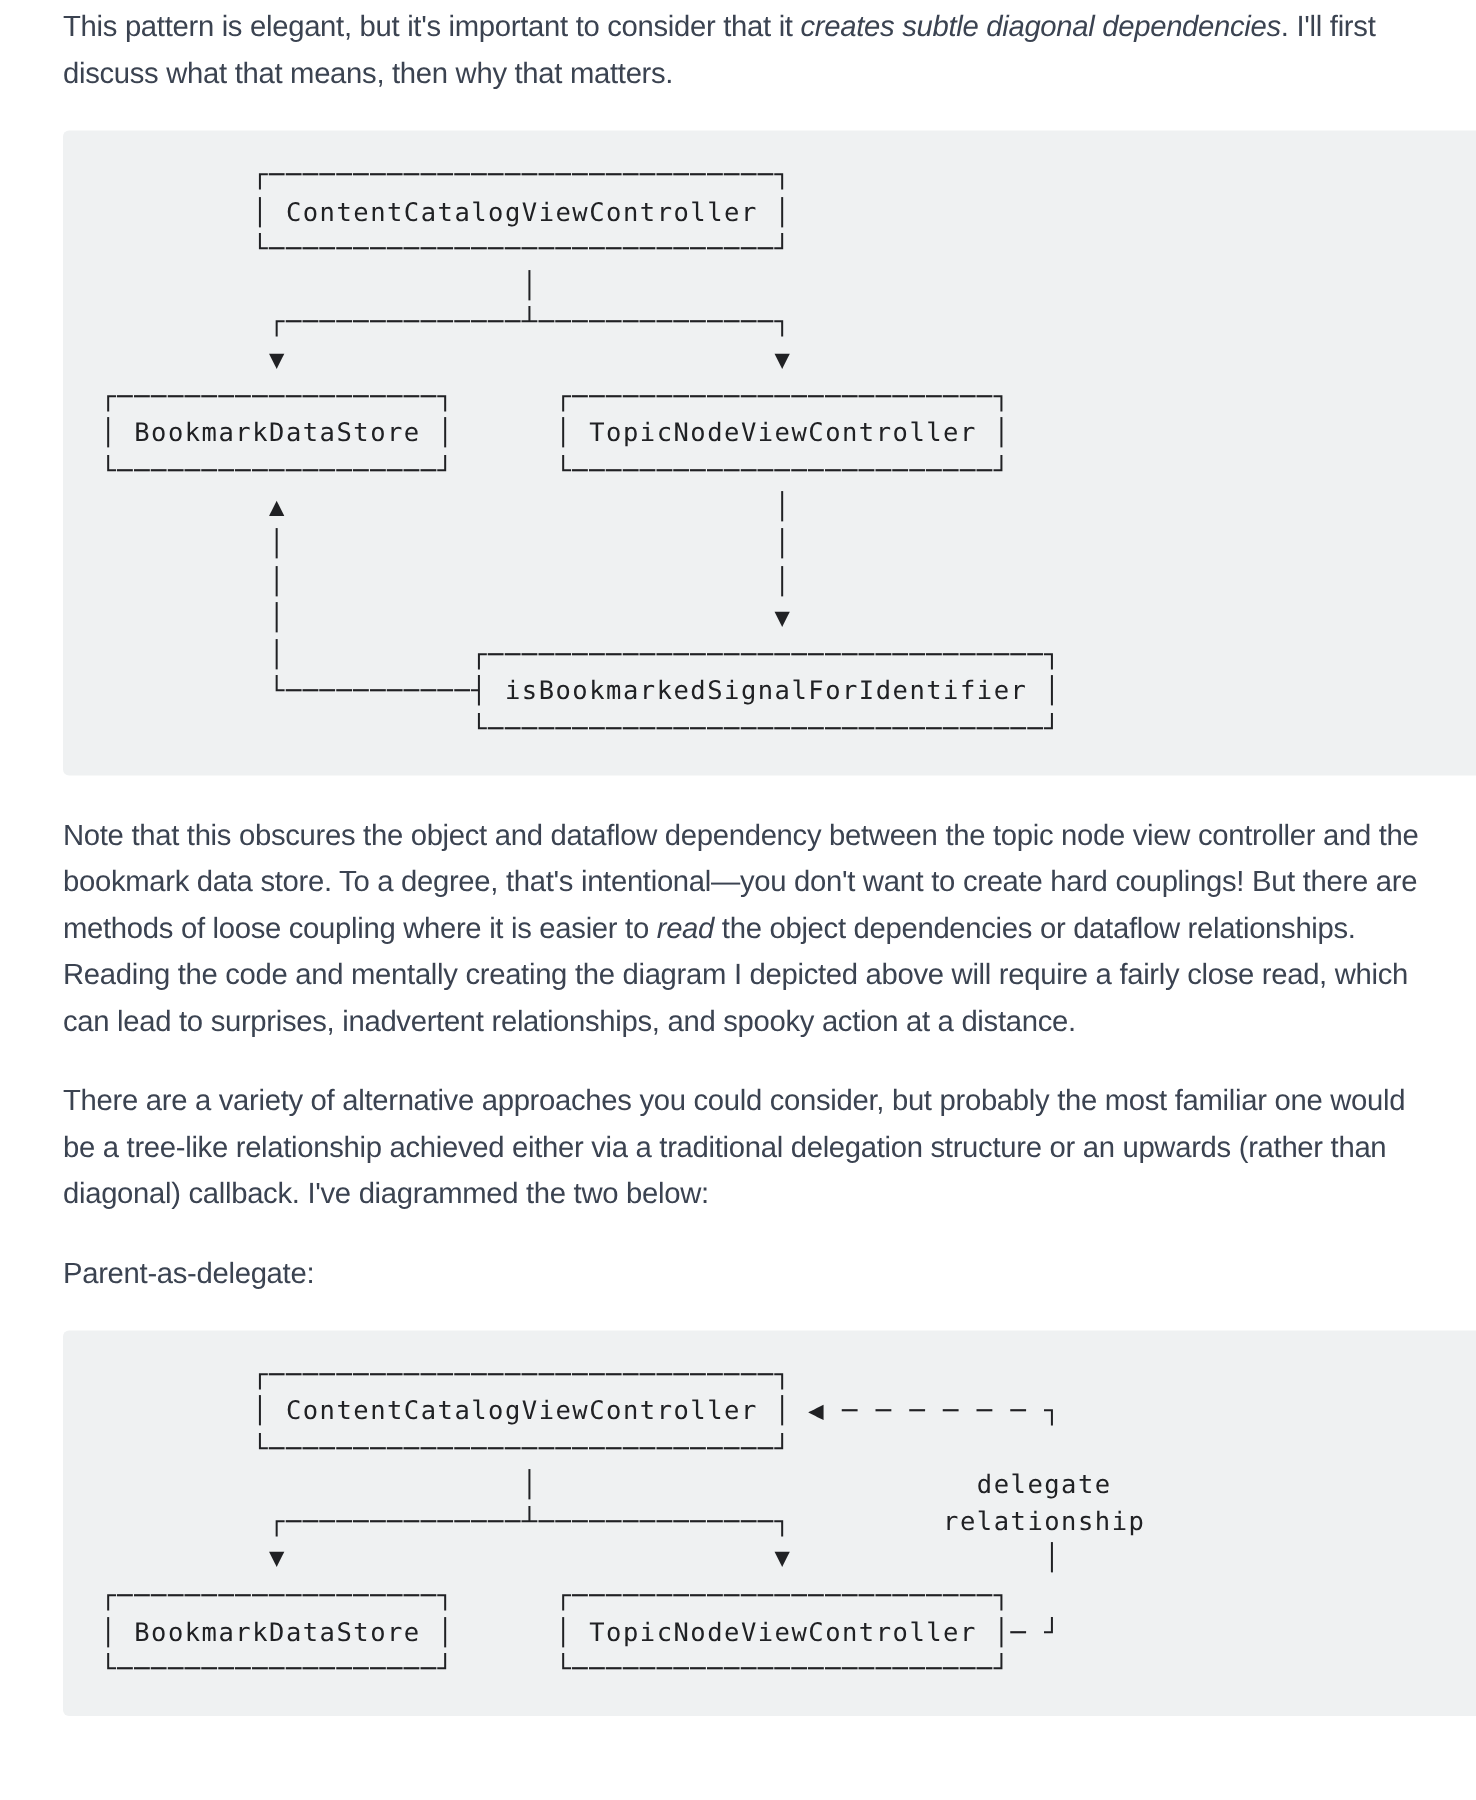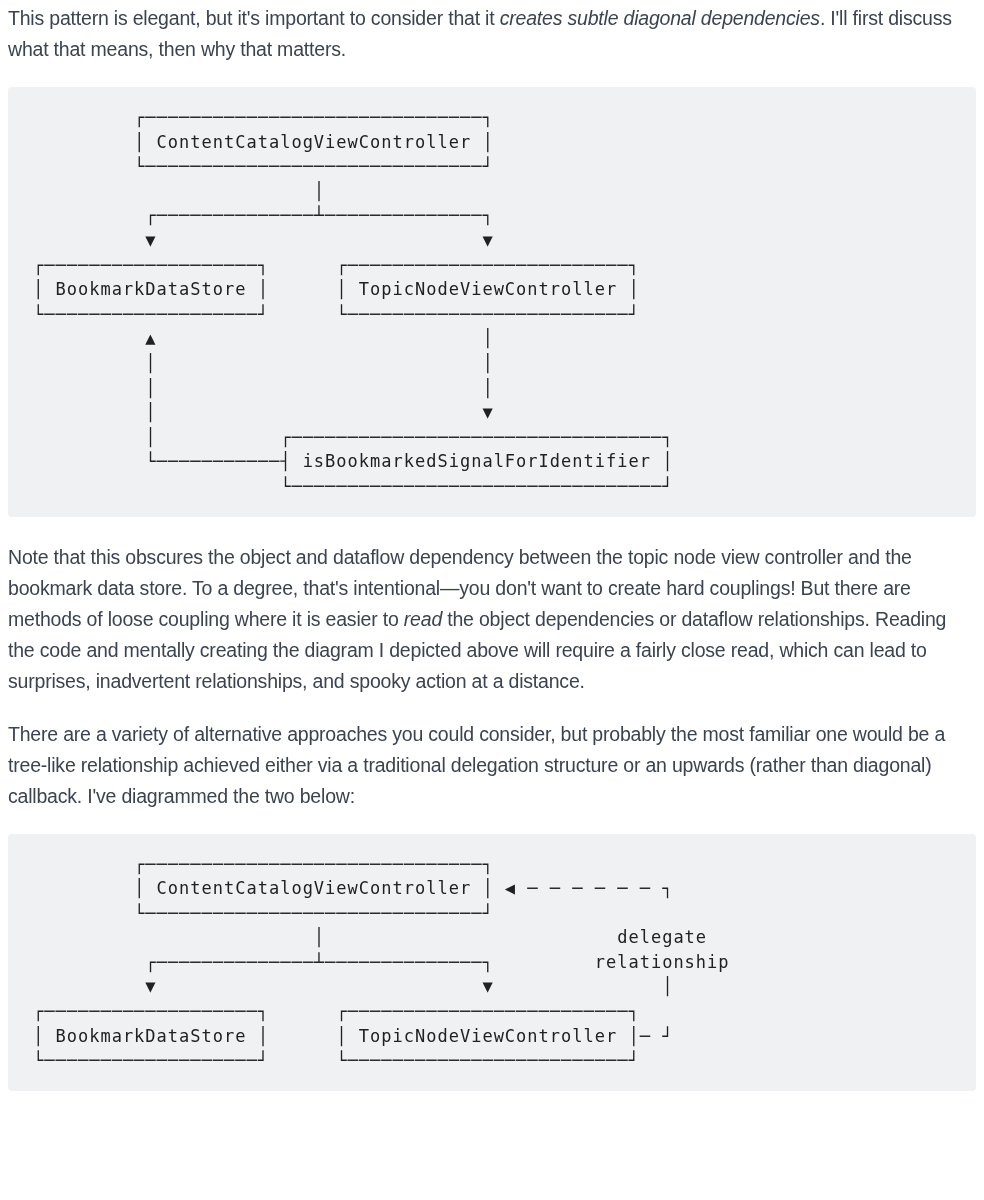--- a/index.html
+++ b/index.html
@@ -9,20 +9,21 @@
   }
   body {
     width: 984px;
     min-height: 1200px;
     font-family: "Liberation Sans", sans-serif;
     color: #3b4351;
     overflow: hidden;
   }
   .post {
     padding: 3px 24px 0 8px;
+    margin-left: 34px;
   }
   .post p {
     margin: 0 0 22px 0;
     font-size: 19.5px;
     line-height: 31px;
     letter-spacing: -0.2px;
     font-weight: 400;
   }
   .post p em {
     font-style: italic;
@@ -65,20 +66,21 @@
           │                             │
           │                             ▼
           │           ┌─────────────────────────────────┐
           └───────────┤ isBookmarkedSignalForIdentifier │
                       └─────────────────────────────────┘</pre>
 
   <p>Note that this obscures the object and dataflow dependency between the topic node view controller and the bookmark data store. To a degree, that's intentional—you don't want to create hard couplings! But there are methods of loose coupling where it is easier to <em>read</em> the object dependencies or dataflow relationships. Reading the code and mentally creating the diagram I depicted above will require a fairly close read, which can lead to surprises, inadvertent relationships, and spooky action at a distance.</p>
 
   <p>There are a variety of alternative approaches you could consider, but probably the most familiar one would be a tree-like relationship achieved either via a traditional delegation structure or an upwards (rather than diagonal) callback. I've diagrammed the two below:</p>
 
+  <p>Parent-as-delegate:</p>
 
   <pre class="codeblock">         ┌──────────────────────────────┐
          │ ContentCatalogViewController │ ◀ ─ ─ ─ ─ ─ ─ ┐
          └──────────────────────────────┘
                          │                          delegate
           ┌──────────────┴──────────────┐         relationship
           ▼                             ▼               │
 ┌───────────────────┐      ┌─────────────────────────┐
 │ BookmarkDataStore │      │ TopicNodeViewController │─ ┘
 └───────────────────┘      └─────────────────────────┘</pre>

